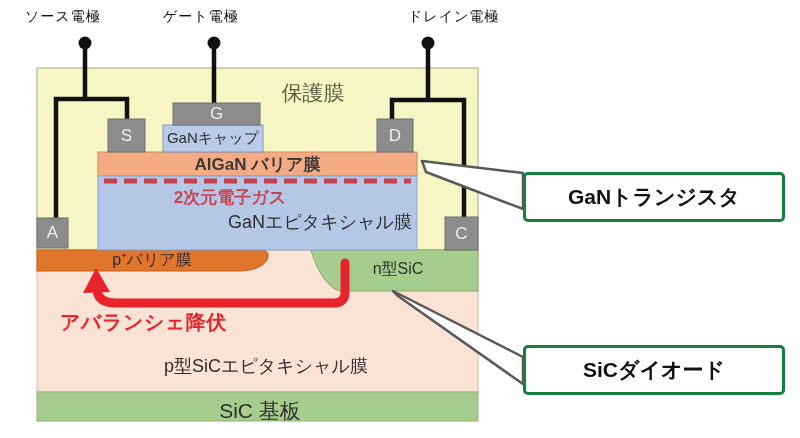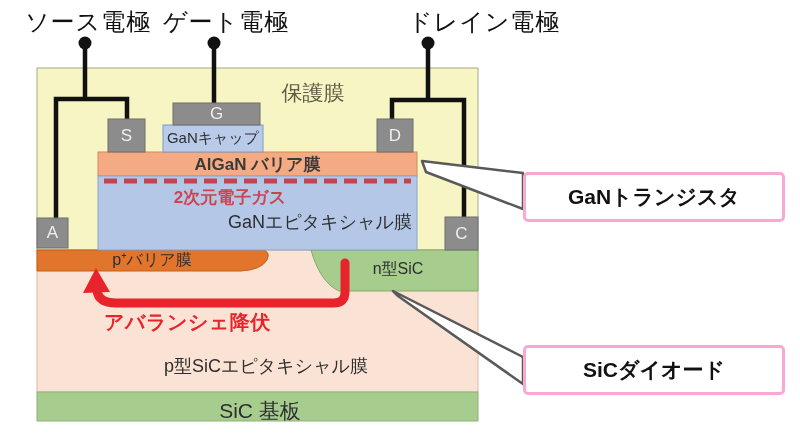--- a/index.html
+++ b/index.html
@@ -2,43 +2,43 @@
 <html><head>
 <meta charset="utf-8">
 <style>
   html,body{margin:0;padding:0;background:#ffffff;}
   .stage{
     position:relative;width:800px;height:438px;background:#ffffff;
     font-family:"Liberation Sans",sans-serif;overflow:hidden;
   }
   .stage svg{position:absolute;left:0;top:0;}
   .lbl{position:absolute;color:#1a1a1a;white-space:nowrap;line-height:1.15;}
-  .t-top{font-size:24px;letter-spacing:1px;color:#111;}
+  .t-top{font-size:14px;letter-spacing:1px;color:#111;}
   .lbl-source{left:25px;top:8px;}
   .lbl-gate{left:163px;top:8px;}
   .lbl-drain{left:363px;top:8px;margin-left:45px;}
   .lbl-hogo{left:253px;top:81px;width:120px;text-align:center;font-size:21px;color:#5d5d45;}
   .lbl-cap{left:163px;top:129px;width:100px;text-align:center;font-size:15px;color:#2e2e2e;}
   .lbl-algan{left:98px;top:155px;width:319px;text-align:center;font-size:17px;font-weight:bold;color:#3a3a3a;}
   .lbl-2deg{left:120px;top:188px;width:220px;text-align:center;font-size:17px;font-weight:bold;color:#cb4450;}
   .lbl-ganepi{left:170px;top:212px;width:300px;text-align:center;font-size:18px;color:#2e2e2e;}
   .lbl-pplus{left:82px;top:251px;width:140px;text-align:center;font-size:16px;color:#2e2e2e;}
   .lbl-nsic{left:338px;top:260px;width:120px;text-align:center;font-size:16px;color:#2e2e2e;}
-  .lbl-aval{left:60px;top:311px;font-size:20px;font-weight:bold;color:#e8232b;letter-spacing:0.5px;margin-left:44px;}
+  .lbl-aval{left:60px;top:311px;font-size:20px;font-weight:bold;color:#e8232b;letter-spacing:0.5px;}
   .lbl-pepi{left:116px;top:356px;width:300px;text-align:center;font-size:18px;color:#2e2e2e;}
   .lbl-sub{left:180px;top:399px;width:160px;text-align:center;font-size:21px;color:#2e2e2e;}
   .term{position:absolute;color:#efefef;font-size:17px;display:flex;align-items:center;justify-content:center;}
   .term-g{left:173px;top:103px;width:87px;height:22px;}
   .term-s{left:108px;top:119px;width:37px;height:33px;}
   .term-d{left:377px;top:119px;width:36px;height:33px;}
   .term-a{left:37px;top:218px;width:31px;height:30px;}
   .term-c{left:445px;top:217px;width:33px;height:33px;}
   .callout{
     position:absolute;left:523px;width:256px;height:44px;background:#ffffff;
-    border:3px solid #f9a8d4;border-radius:5px;display:flex;align-items:center;
+    border:3px solid #15803d;border-radius:5px;display:flex;align-items:center;
     justify-content:center;font-weight:bold;font-size:21px;color:#111;
   }
   .callout-transistor{top:172px;}
   .callout-diode{top:345px;}
 </style>
 </head>
 <body>
 
 <div class="stage">
 

